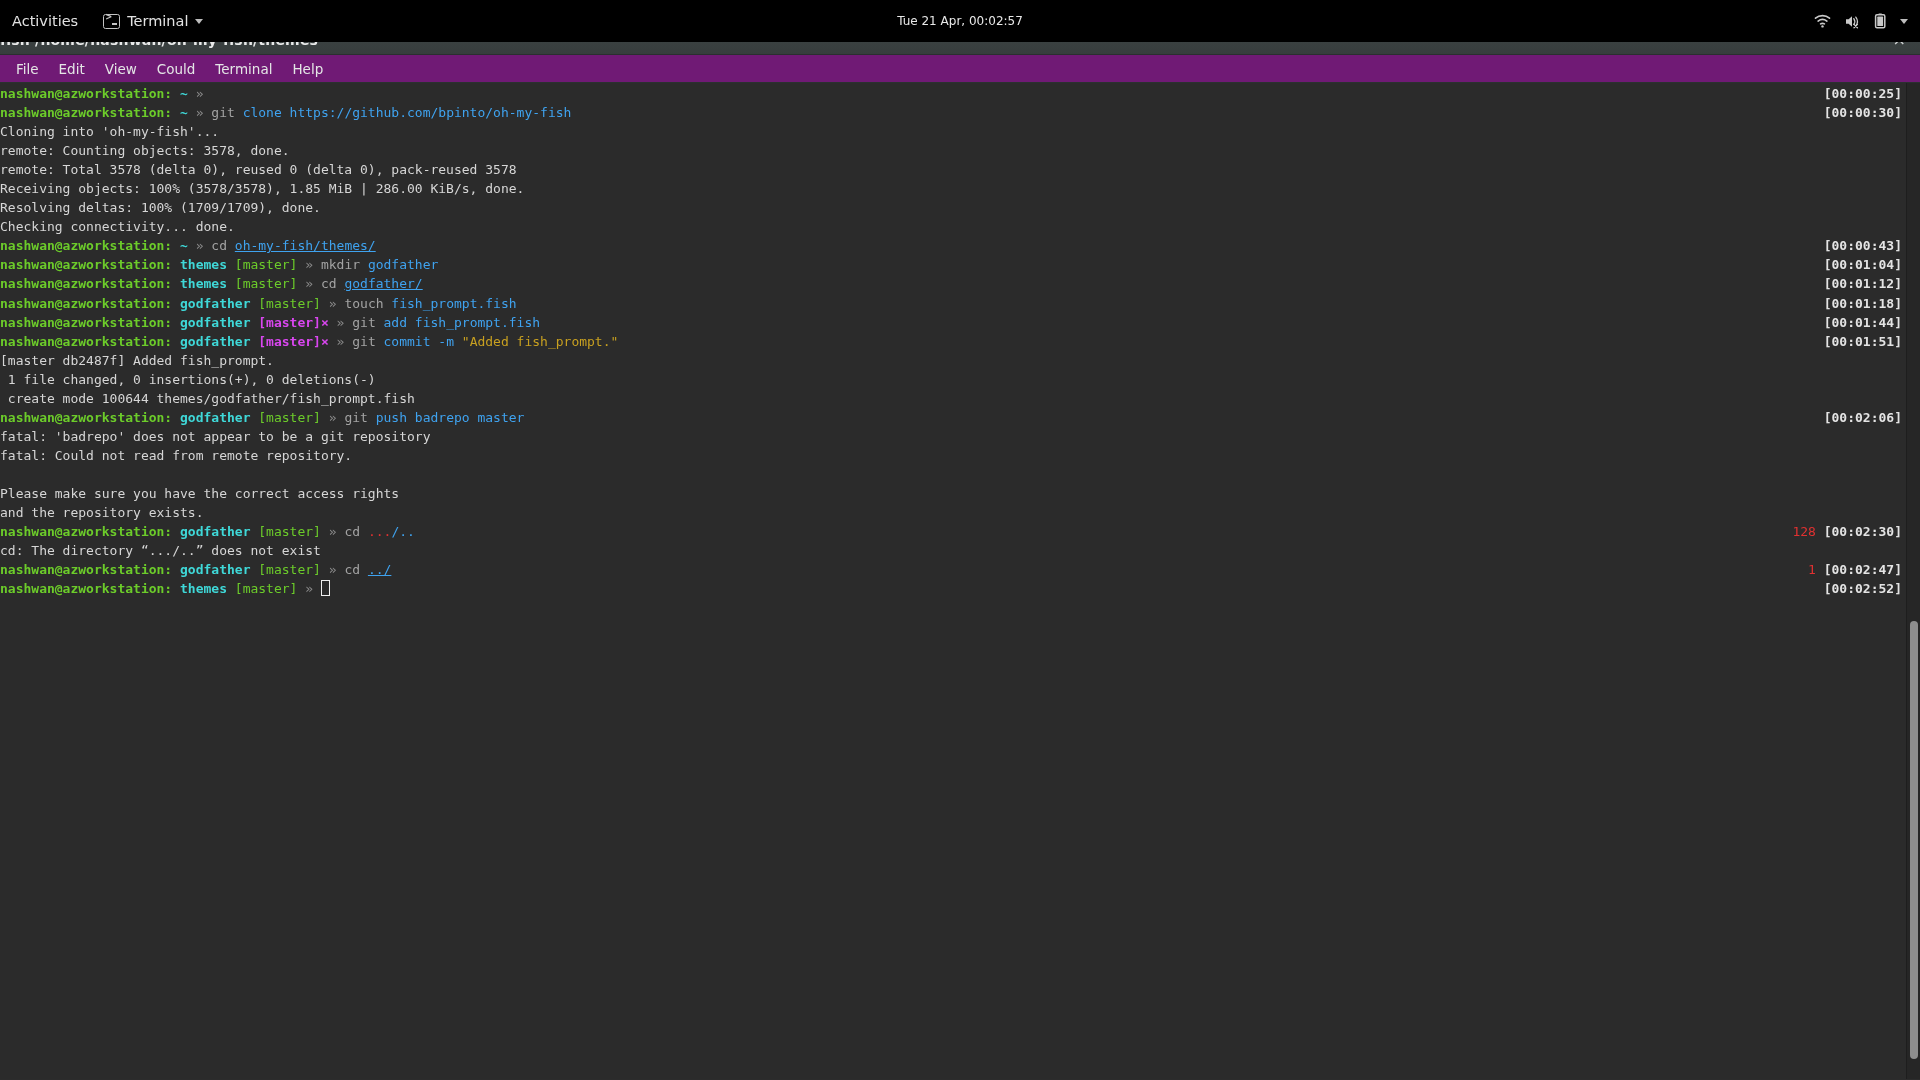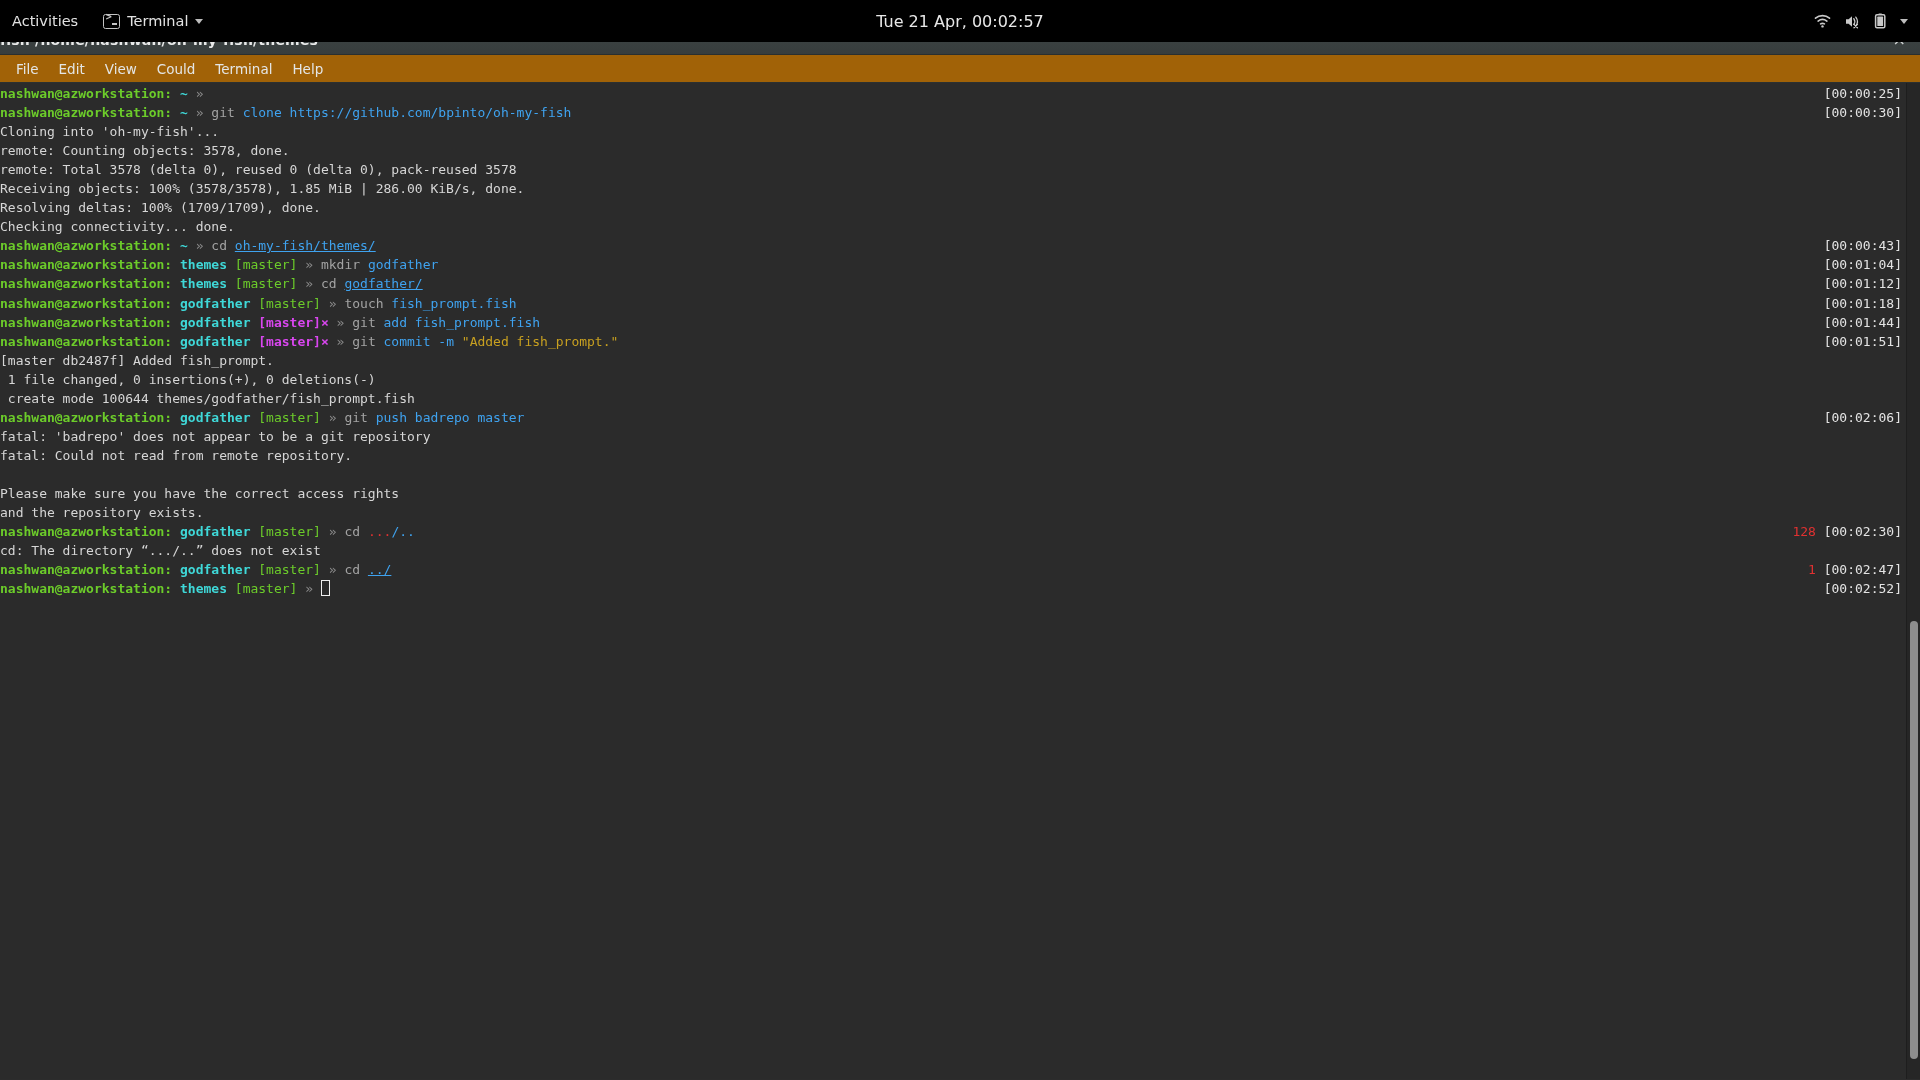--- a/index.html
+++ b/index.html
@@ -43,21 +43,21 @@
     width: 5px; height: 1.6px; background: #c3c3c3;
   }
   .caret-down {
     width: 0; height: 0; flex: none;
     border-left: 4.5px solid transparent;
     border-right: 4.5px solid transparent;
     border-top: 5px solid #bdbdbd;
   }
   .panel-center {
     position: absolute; left: 0; right: 0;
-    text-align: center; font-size: 16px; color: #e8e8e8;
+    text-align: center; font-size: 12px; color: #e8e8e8;
     pointer-events: none;
   }
   .panel-right {
     margin-left: auto; display: flex; align-items: center;
     gap: 13px; padding-right: 12px; height: 100%;
   }
   .sysicon { display: flex; align-items: center; }
 
   
   #window {
@@ -77,21 +77,21 @@
     letter-spacing: .2px;
   }
   #win-close {
     position: absolute; right: 14px; top: 50%;
     transform: translateY(-50%);
     color: #cfd2d2; font-size: 16px; line-height: 1;
     font-family: "DejaVu Sans", sans-serif;
   }
   #menubar {
     height: 28px; width: 100%;
-    background: #a16207;
+    background: #701a75;
     border-bottom: 1px solid #2b3030;
     display: flex; align-items: center;
     padding-left: 6px;
   }
   .menu-item {
     color: #e4e6e6; font-size: 13.5px;
     padding: 3px 10px; border-radius: 2px;
   }
 
   
@@ -124,21 +124,21 @@
   .c-dir    { color: #3fd8d8; font-weight: bold; }   
   .c-branch { color: #6ccc2a; font-weight: normal; }   
   .c-dirty  { color: #d946ef; font-weight: bold; }   
   .c-arrow  { color: #8a8a8a; }                      
   .c-cmd    { color: #a3a3a3; }                      
   .c-arg    { color: #3fa3f0; }                      
   .c-path   { color: #3fa3f0; text-decoration: underline; }
   .c-badpath{ color: #e03131; }
   .c-str    { color: #c8a020; }
   .c-out    { color: #d6d6d6; }
-  .c-time   { color: #e4e4e4; }
+  .c-time   { color: #e4e4e4; font-weight: bold; }
   .c-status { color: #e03131; }
   .cursor {
     display: inline-block;
     width: 9.25px; height: 16px;
     border: 1.4px solid #f0f0f0;
     vertical-align: -3px;
     background: transparent;
   }
 
   

